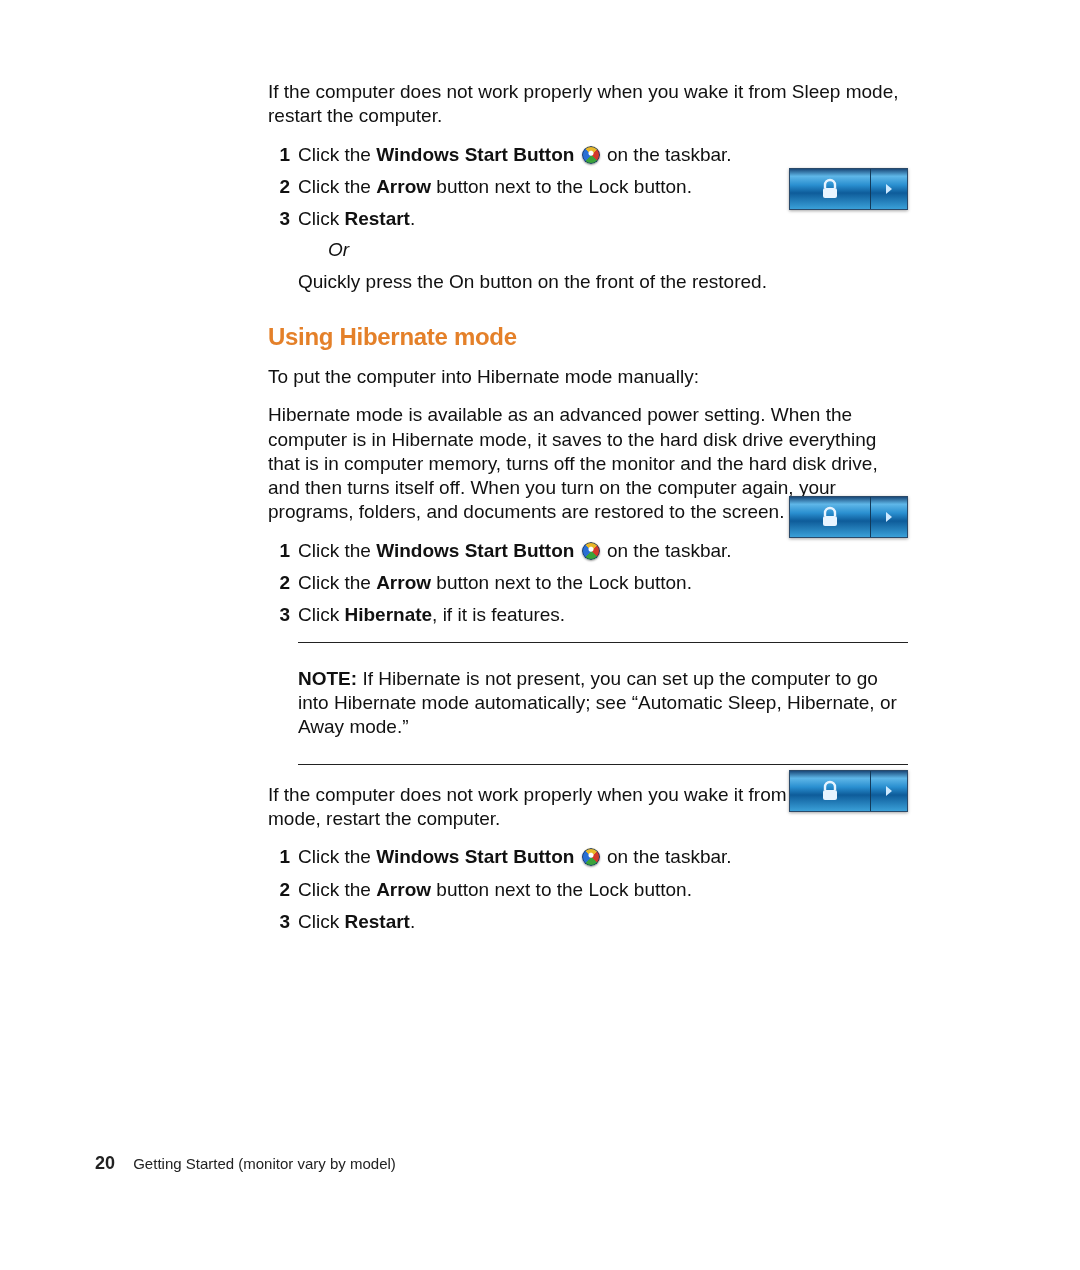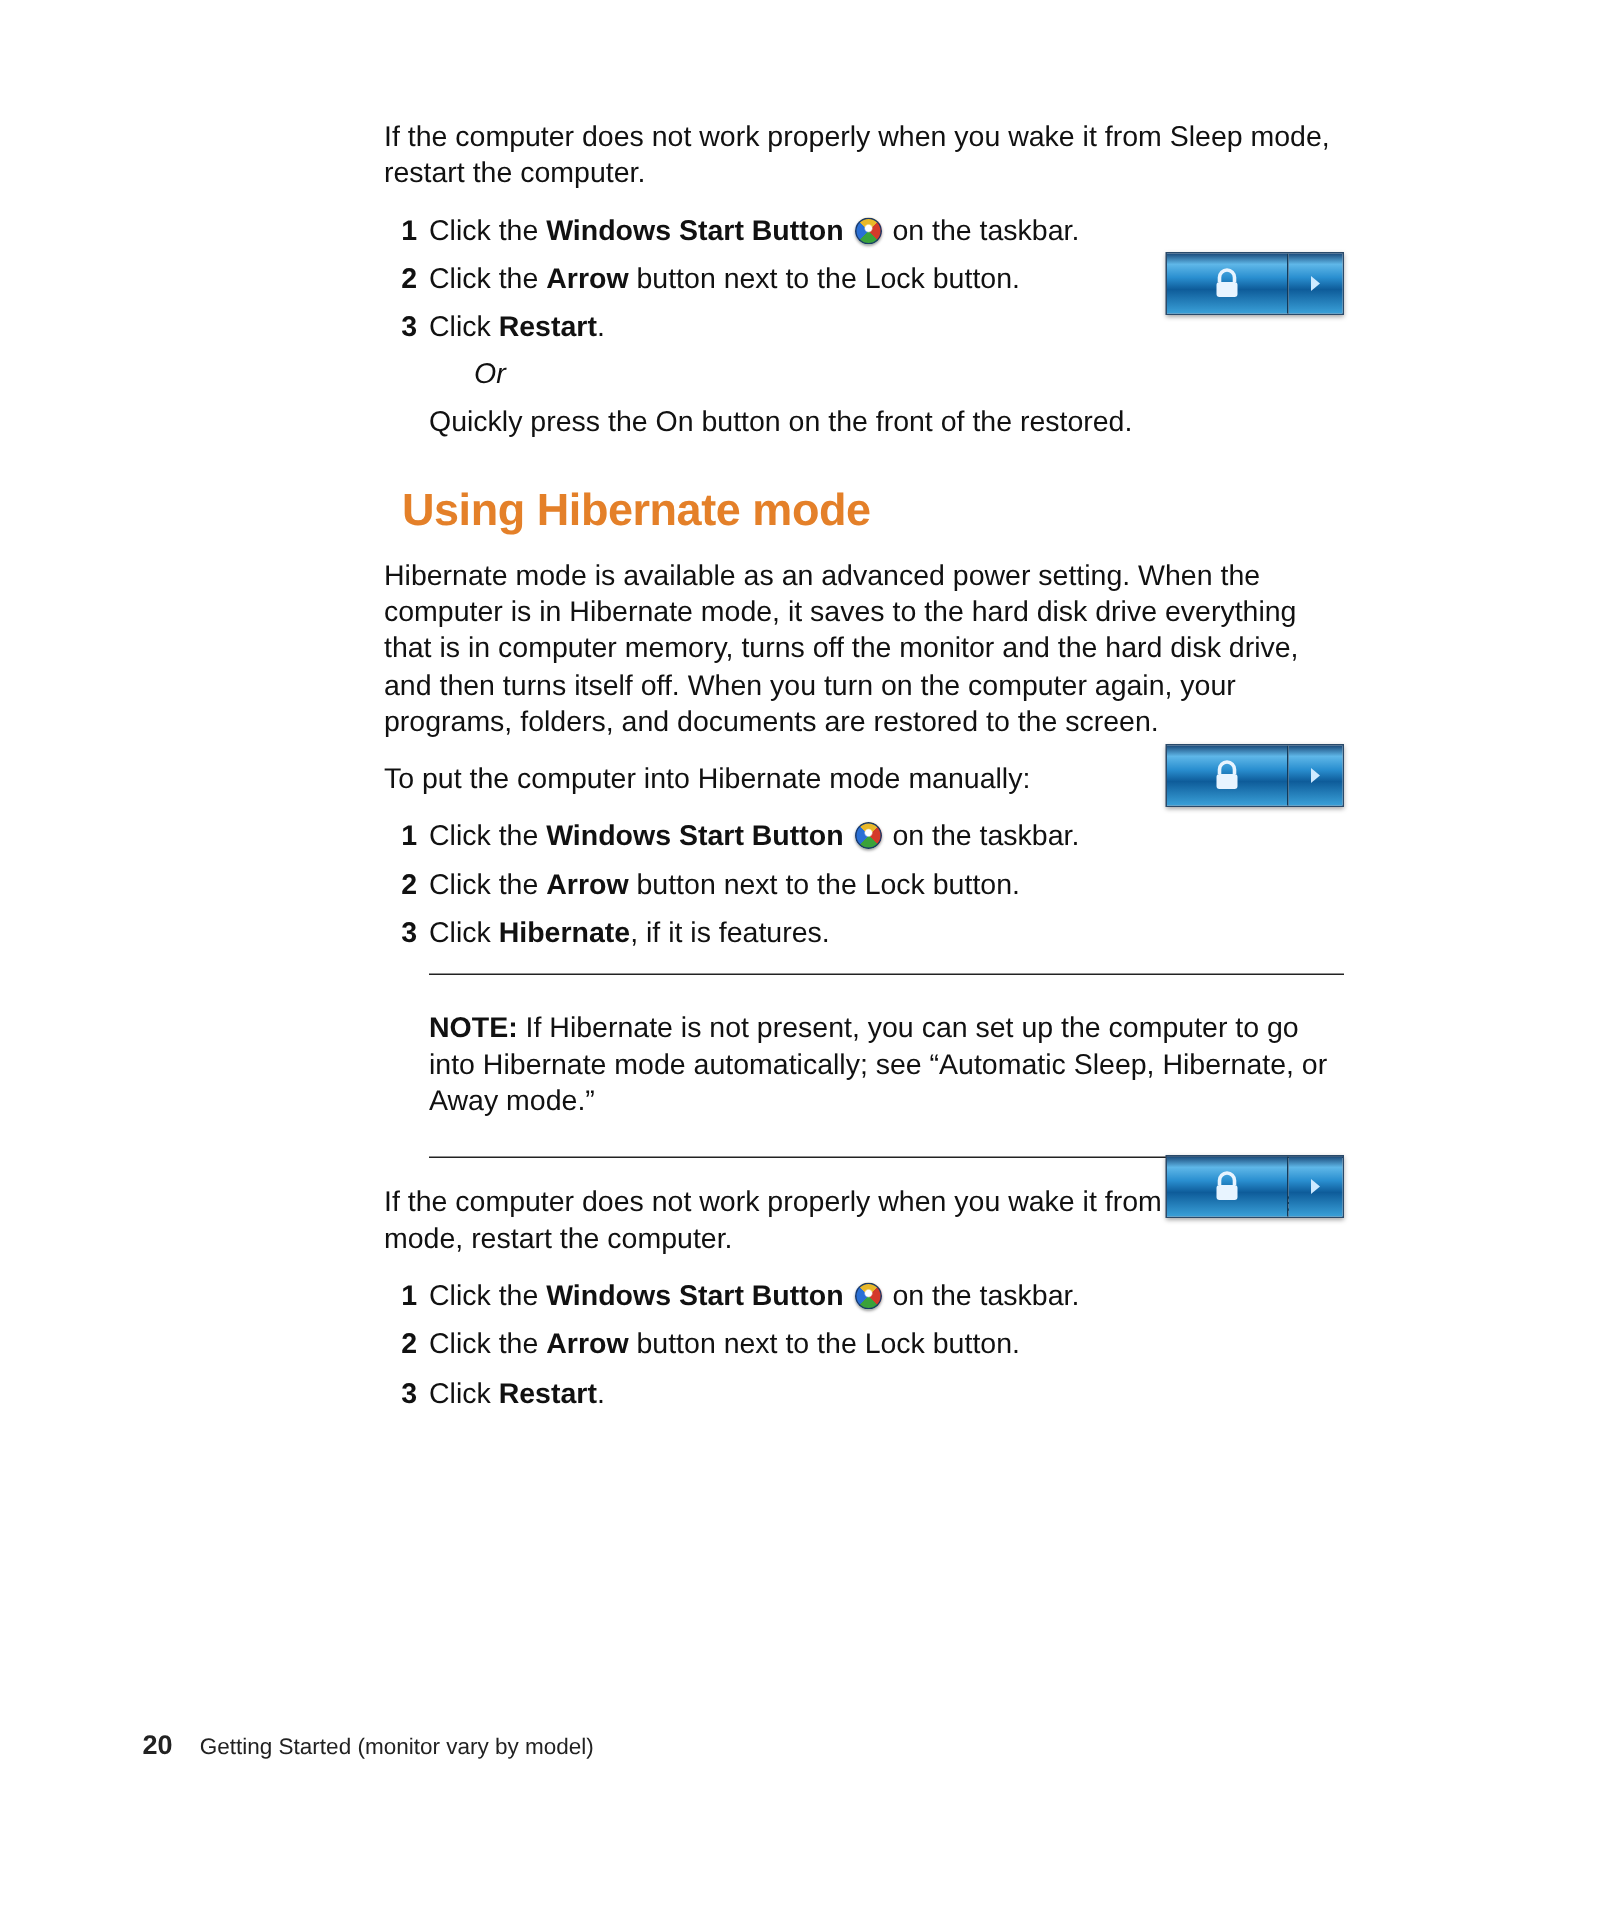--- a/index.html
+++ b/index.html
@@ -14,21 +14,21 @@
     margin: 0 auto;
     background: #ffffff;
     font-family: "Futura", "Trebuchet MS", "Segoe UI", Arial, sans-serif;
     color: #111;
     font-size: 19px;
     line-height: 1.28;
     box-sizing: border-box;
   }
   .content {
     position: absolute;
-    left: 256px;
+    left: 268px;
     top: 80px;
     width: 640px;
   }
   p.body {
     margin: 0 0 14px 0;
     font-weight: 400;
   }
   ol.steps {
     list-style: none;
     padding: 0;
@@ -48,24 +48,24 @@
     font-weight: 700;
     color: #111;
   }
   .bold { font-weight: 700; margin-top: 28px; }
   .or {
     font-style: italic;
     margin: 6px 0 8px 30px;
   }
   h2.section {
     font-family: "Futura", "Trebuchet MS", "Segoe UI", Arial, sans-serif;
-    font-size: 30px;
+    font-size: 24px;
     font-weight: 700;
     color: #e48029;
-    margin: 28px 0 12px 12px;
+    margin: 28px 0 12px 0;
     letter-spacing: -0.3px;
   }
   .note-box {
     border-top: 1px solid #222;
     border-bottom: 1px solid #222;
     padding: 24px 0;
     margin: 12px 0 18px 30px;
   }
   .note-box .note-label { font-weight: 700; }
 
@@ -156,22 +156,22 @@
       <li>
         <span class="num">3</span>
         <span>Click </span><span class="bold">Restart</span><span>.</span>
         <div class="or">Or</div>
         <div>Quickly press the On button on the front of the restored.</div>
       </li>
     </ol>
 
     <h2 class="section">Using Hibernate mode</h2>
 
+    <p class="body">To put the computer into Hibernate mode manually:</p>
     <p class="body">Hibernate mode is available as an advanced power setting. When the computer is in Hibernate mode, it saves to the hard disk drive everything that is in computer memory, turns off the monitor and the hard disk drive, and then turns itself off. When you turn on the computer again, your programs, folders, and documents are restored to the screen.</p>
-    <p class="body">To put the computer into Hibernate mode manually:</p>
 
     <div class="lockbtn" style="top:416px">
       <div class="panel lock">
         <svg width="22" height="22" viewBox="0 0 22 22">
           <path d="M6 10 V7 a5 5 0 0 1 10 0 V10" fill="none" stroke="#e8f4ff" stroke-width="2.4"></path>
           <rect x="4" y="10" width="14" height="10" rx="2" fill="#e8f4ff"></rect>
         </svg>
       </div>
       <div class="panel arrow">
         <svg width="14" height="14" viewBox="0 0 14 14">

